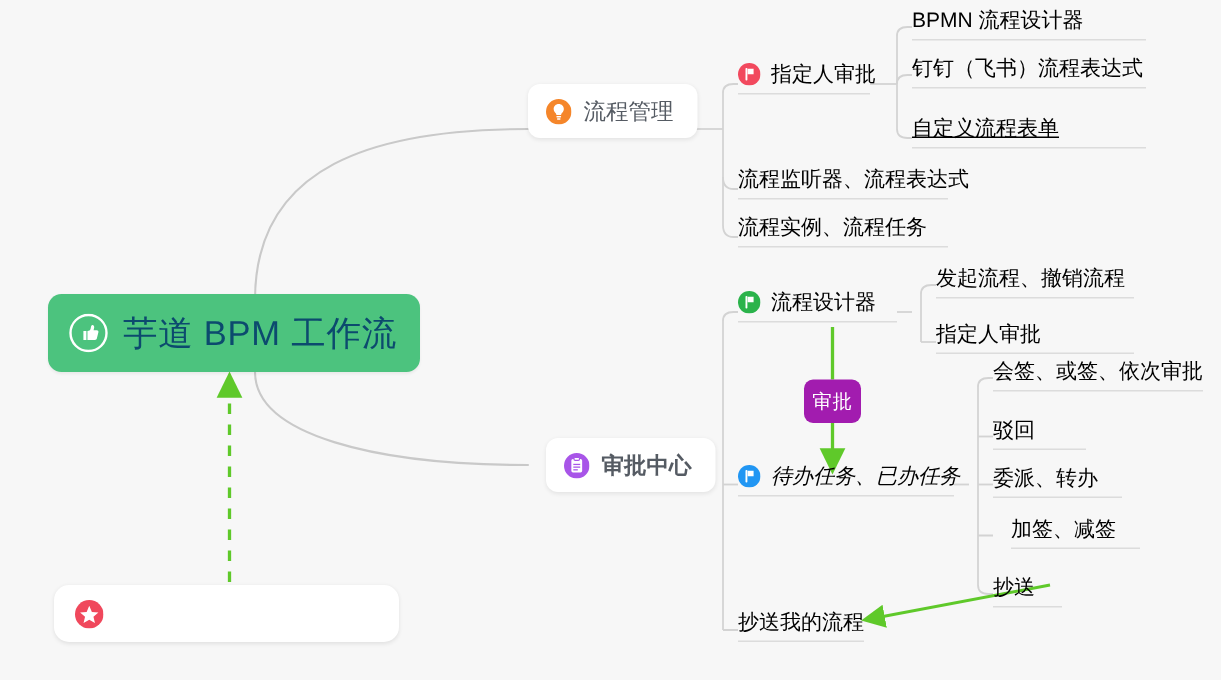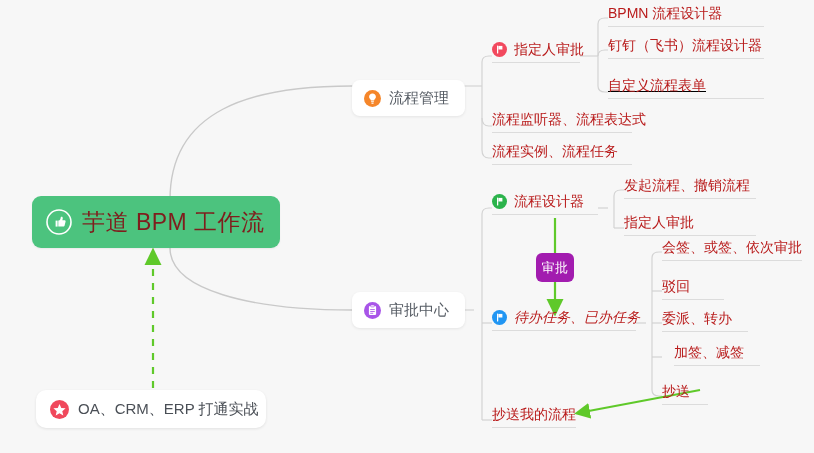--- a/index.html
+++ b/index.html
@@ -19,21 +19,21 @@
     left:32px;top:196px;
     width:248px;height:52px;
     background:#4cc37e;
     border-radius:9px;
     display:flex;align-items:center;
     padding-left:14px;
     box-sizing:border-box;
     box-shadow:0 1px 2px rgba(0,0,0,0.06);
   }
   .root-label{
-    color:#7f1d1d;
+    color:#0c4a6e;
     font-size:23px;
     letter-spacing:0.5px;
     margin-left:10px;
     white-space:nowrap;
   }
 
   
   .ico{display:inline-block;flex:0 0 auto;line-height:0;}
   .ico svg{display:block;}
 
@@ -58,21 +58,21 @@
   
   .sub-node{
     position:absolute;
     display:flex;align-items:flex-end;
     padding-bottom:4px;
     border-bottom:1px solid #dcdcdc;
     box-sizing:border-box;
     white-space:nowrap;
   }
   .sub-node .sub-label{
-    color:#b91c1c;
+    color:#000000;
     font-size:14px;
     line-height:17px;
   }
   .sub-node .ico{margin-right:7px;position:relative;top:-1px;}
 
   
   .float-card{
     position:absolute;
     left:36px;top:390px;
     width:230px;height:38px;
@@ -188,35 +188,35 @@
         <path d="M9.6 11.6 h2.0 v6.0 h-2.0 z" fill="#ffffff"></path>
         <path d="M12.3 11.6 c1.3,0 1.8,-0.6 2.1,-1.5 c0.3,-0.9 0.1,-2.0 0.9,-2.3
                  c0.9,-0.3 1.6,0.5 1.5,1.5 c-0.1,0.8 -0.4,1.5 -0.4,1.9
                  h2.1 c0.8,0 1.3,0.6 1.1,1.3 l-1.0,4.0 c-0.15,0.6 -0.6,1.1 -1.3,1.1
                  h-5.0 z" fill="#ffffff"></path>
       </svg>
     </span>
     <span class="root-label">芋道 BPM 工作流</span>
   </div>
 
-  <div class="branch-node" style="left:352px;top:80px;justify-content:center;">
+  <div class="branch-node" style="left:352px;top:56px;justify-content:center;">
     <span class="ico">
       <svg width="17" height="17" viewBox="0 0 17 17">
         <circle cx="8.5" cy="8.5" r="8.5" fill="#f5862a"></circle>
         <path d="M8.5 3.4 c-2.0,0 -3.4,1.5 -3.4,3.3 c0,1.3 0.8,2.1 1.4,2.8
                  c0.3,0.35 0.4,0.7 0.4,1.1 h3.2 c0,-0.4 0.1,-0.75 0.4,-1.1
                  c0.6,-0.7 1.4,-1.5 1.4,-2.8 c0,-1.8 -1.4,-3.3 -3.4,-3.3 z" fill="#ffffff"></path>
         <rect x="6.9" y="11.3" width="3.2" height="0.95" rx="0.45" fill="#ffffff"></rect>
         <rect x="7.3" y="12.8" width="2.4" height="0.95" rx="0.45" fill="#ffffff"></rect>
       </svg>
     </span>
     <span class="branch-label">流程管理</span>
   </div>
 
-  <div class="branch-node" style="left:352px;top:292px;">
+  <div class="branch-node" style="left:364px;top:292px;font-weight:bold;">
     <span class="ico">
       <svg width="17" height="17" viewBox="0 0 17 17">
         <circle cx="8.5" cy="8.5" r="8.5" fill="#a855e8"></circle>
         <rect x="4.9" y="4.0" width="7.2" height="9.0" rx="1.1" fill="#ffffff"></rect>
         <rect x="6.6" y="2.9" width="3.8" height="2.0" rx="0.9" fill="#ffffff" stroke="#a855e8" stroke-width="0.7"></rect>
         <rect x="6.2" y="7.2" width="4.6" height="0.85" fill="#a855e8"></rect>
         <rect x="6.2" y="9.0" width="4.6" height="0.85" fill="#a855e8"></rect>
         <rect x="6.2" y="10.8" width="3.0" height="0.85" fill="#a855e8"></rect>
       </svg>
     </span>
@@ -231,21 +231,21 @@
         <path d="M6.4 3.9 h4.0 v3.6 h-4.0 z" fill="#ffffff"></path>
       </svg>
     </span>
     <span class="sub-label">指定人审批</span>
   </div>
 
   <div class="sub-node" style="left:608px;top:2px;width:156px;height:25px;">
     <span class="sub-label">BPMN 流程设计器</span>
   </div>
   <div class="sub-node" style="left:608px;top:34px;width:156px;height:25px;">
-    <span class="sub-label">钉钉（飞书）流程设计器</span>
+    <span class="sub-label">钉钉（飞书）流程表达式</span>
   </div>
   <div class="sub-node" style="left:608px;top:74px;width:156px;height:25px;text-decoration:underline;">
     <span class="sub-label">自定义流程表单</span>
   </div>
 
   <div class="sub-node" style="left:492px;top:108px;width:140px;height:25px;">
     <span class="sub-label">流程监听器、流程表达式</span>
   </div>
   <div class="sub-node" style="left:492px;top:140px;width:140px;height:25px;">
     <span class="sub-label">流程实例、流程任务</span>
@@ -302,16 +302,15 @@
   <div class="green-tag">审批</div>
 
   <div class="float-card">
     <span class="ico">
       <svg width="19" height="19" viewBox="0 0 19 19">
         <circle cx="9.5" cy="9.5" r="9.5" fill="#f0485c"></circle>
         <path d="M9.5 3.9 L11.25 8.0 L15.6 8.35 L12.3 11.2 L13.3 15.4
                  L9.5 13.15 L5.7 15.4 L6.7 11.2 L3.4 8.35 L7.75 8.0 Z" fill="#ffffff"></path>
       </svg>
     </span>
-    <span class="float-label">OA、CRM、ERP 打通实战</span>
   </div>
 
 </div>
 
 </body></html>

